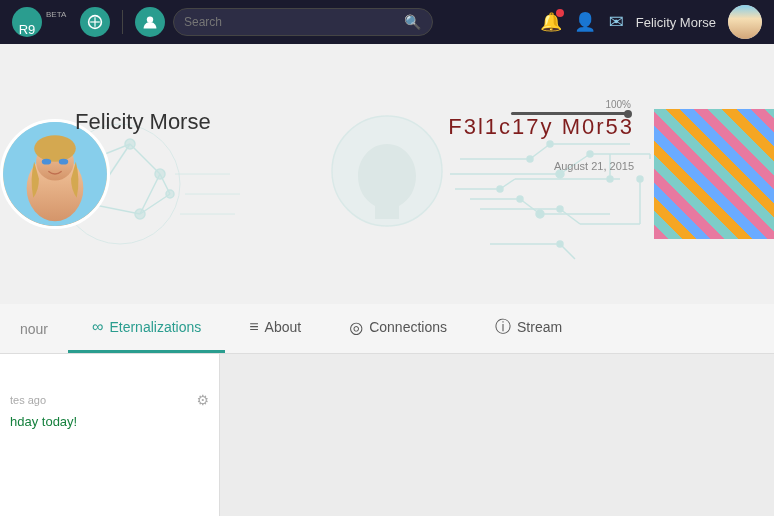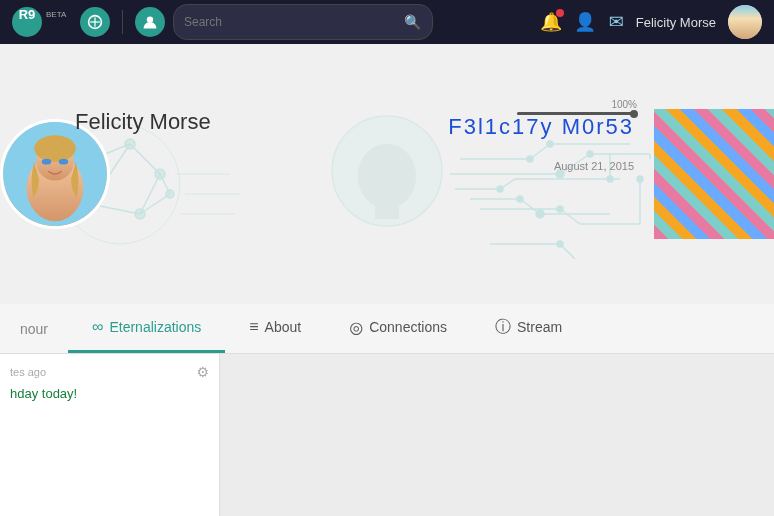--- a/index.html
+++ b/index.html
@@ -27,24 +27,24 @@
       align-items: center;
       gap: 4px;
       min-width: 60px;
     }
     .logo-circle {
       width: 30px;
       height: 30px;
       border-radius: 50%;
       background: #2a9d8f;
       display: flex;
-      align-items: flex-start;
+      align-items: flex-end;
       justify-content: center;
       font-size: 13px;
-      font-weight: bold;
+      font-weight: normal;
       color: white;
     }
     .beta-badge {
       font-size: 8px;
       color: #aaa;
       text-transform: uppercase;
       position: relative;
       top: -8px;
       text-align: right;
     }
@@ -66,21 +66,21 @@
     }
     .nav-divider {
       width: 1px;
       height: 24px;
       background: #444;
       margin: 0 4px;
     }
     .search-bar {
       flex: 1;
       max-width: 260px;
-      height: 36px;
+      height: 28px;
       background: #2d2d45;
       border: 1px solid #444;
       border-radius: 14px;
       display: flex;
       align-items: center;
       padding: 0 10px;
       gap: 6px;
     }
     .search-bar input {
       background: transparent;
@@ -193,35 +193,35 @@
         #6aabff 30px, #6aabff 40px
       );
       image-rendering: pixelated;
     }
     .profile-handle {
       position: absolute;
       right: 140px;
       top: 70px;
       text-align: center;
       font-size: 22px;
-      color: #1d4ed8;
+      color: #7f1d1d;
       font-weight: 300;
       letter-spacing: 2px;
     }
     .profile-date {
       position: absolute;
       right: 140px;
       top: 116px;
       text-align: right;
       font-size: 11px;
       color: #888;
     }
     .progress-bar-container {
       position: absolute;
-      right: 137px;
+      right: 143px;
       top: 55px;
       width: 120px;
       display: flex;
       flex-direction: column;
       align-items: flex-end;
       gap: 2px;
     }
     .progress-label {
       font-size: 10px;
       color: #888;
@@ -297,20 +297,21 @@
       background: white;
       border-right: 1px solid #ddd;
       padding: 10px;
       position: relative;
     }
     .panel-header-row {
       display: flex;
       justify-content: space-between;
       align-items: center;
       margin-bottom: 4px;
+      margin-top: 28px;
     }
     .time-ago {
       font-size: 11px;
       color: #aaa;
     }
     .settings-icon {
       cursor: pointer;
       color: #aaa;
       font-size: 14px;
     }

